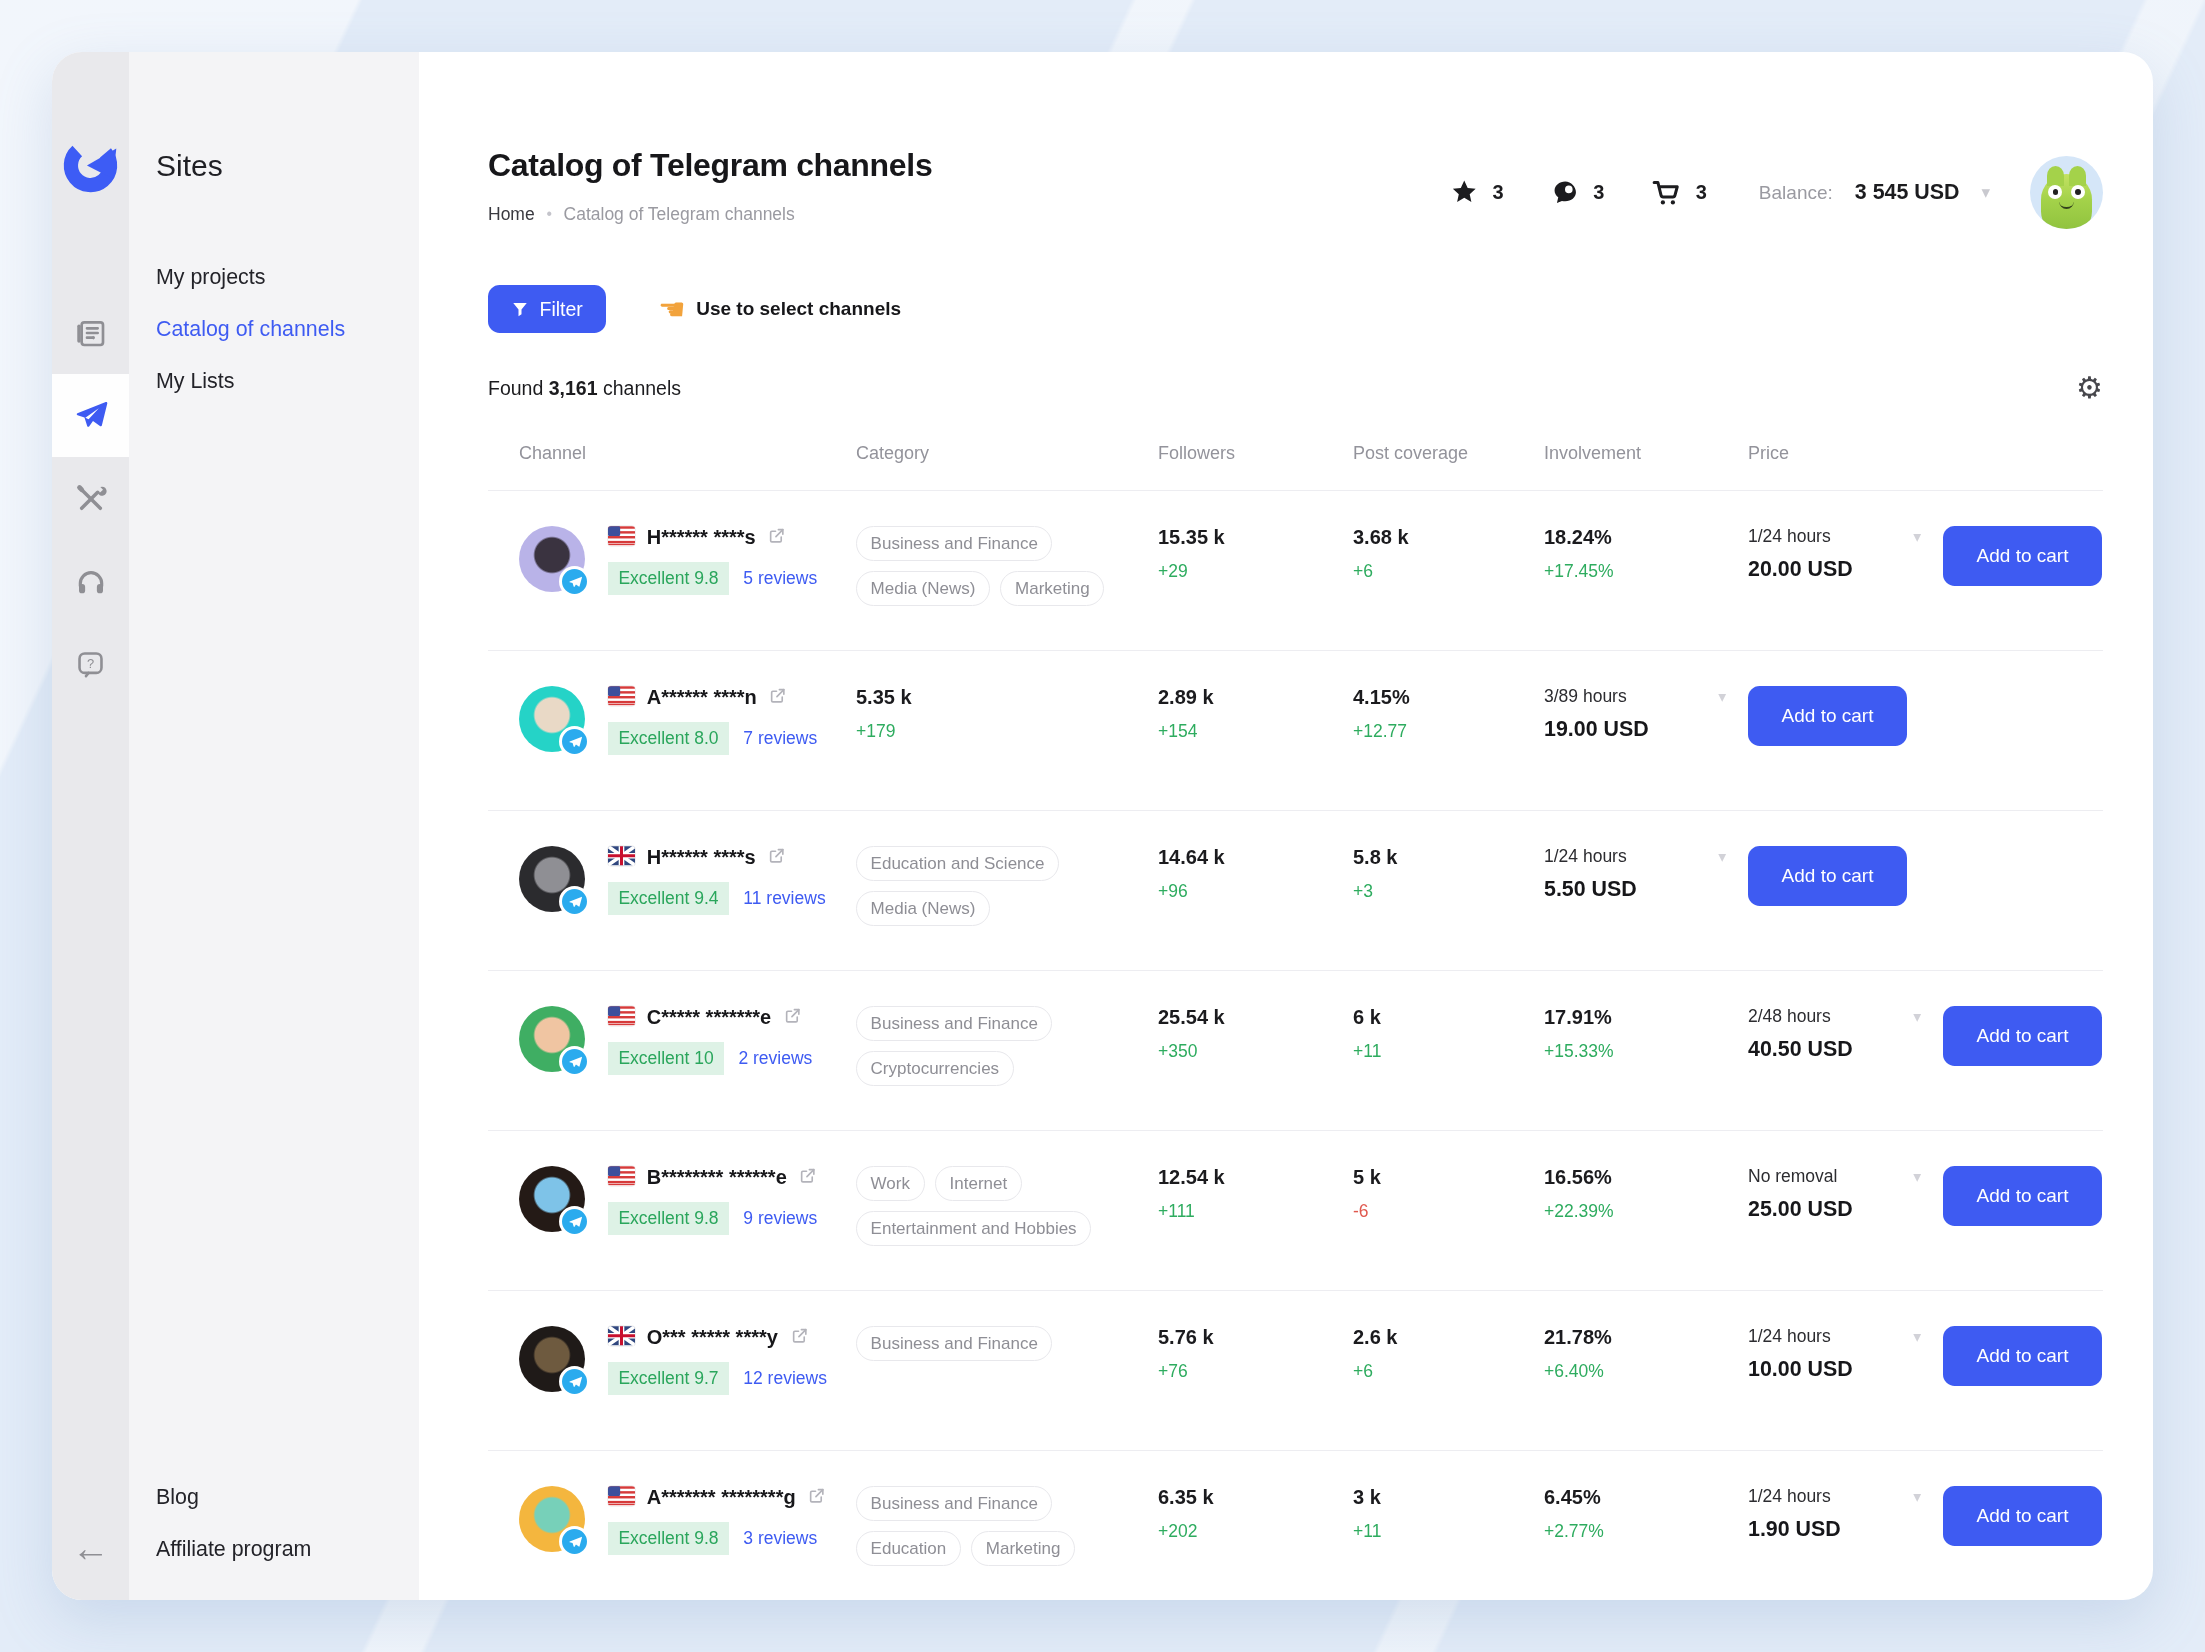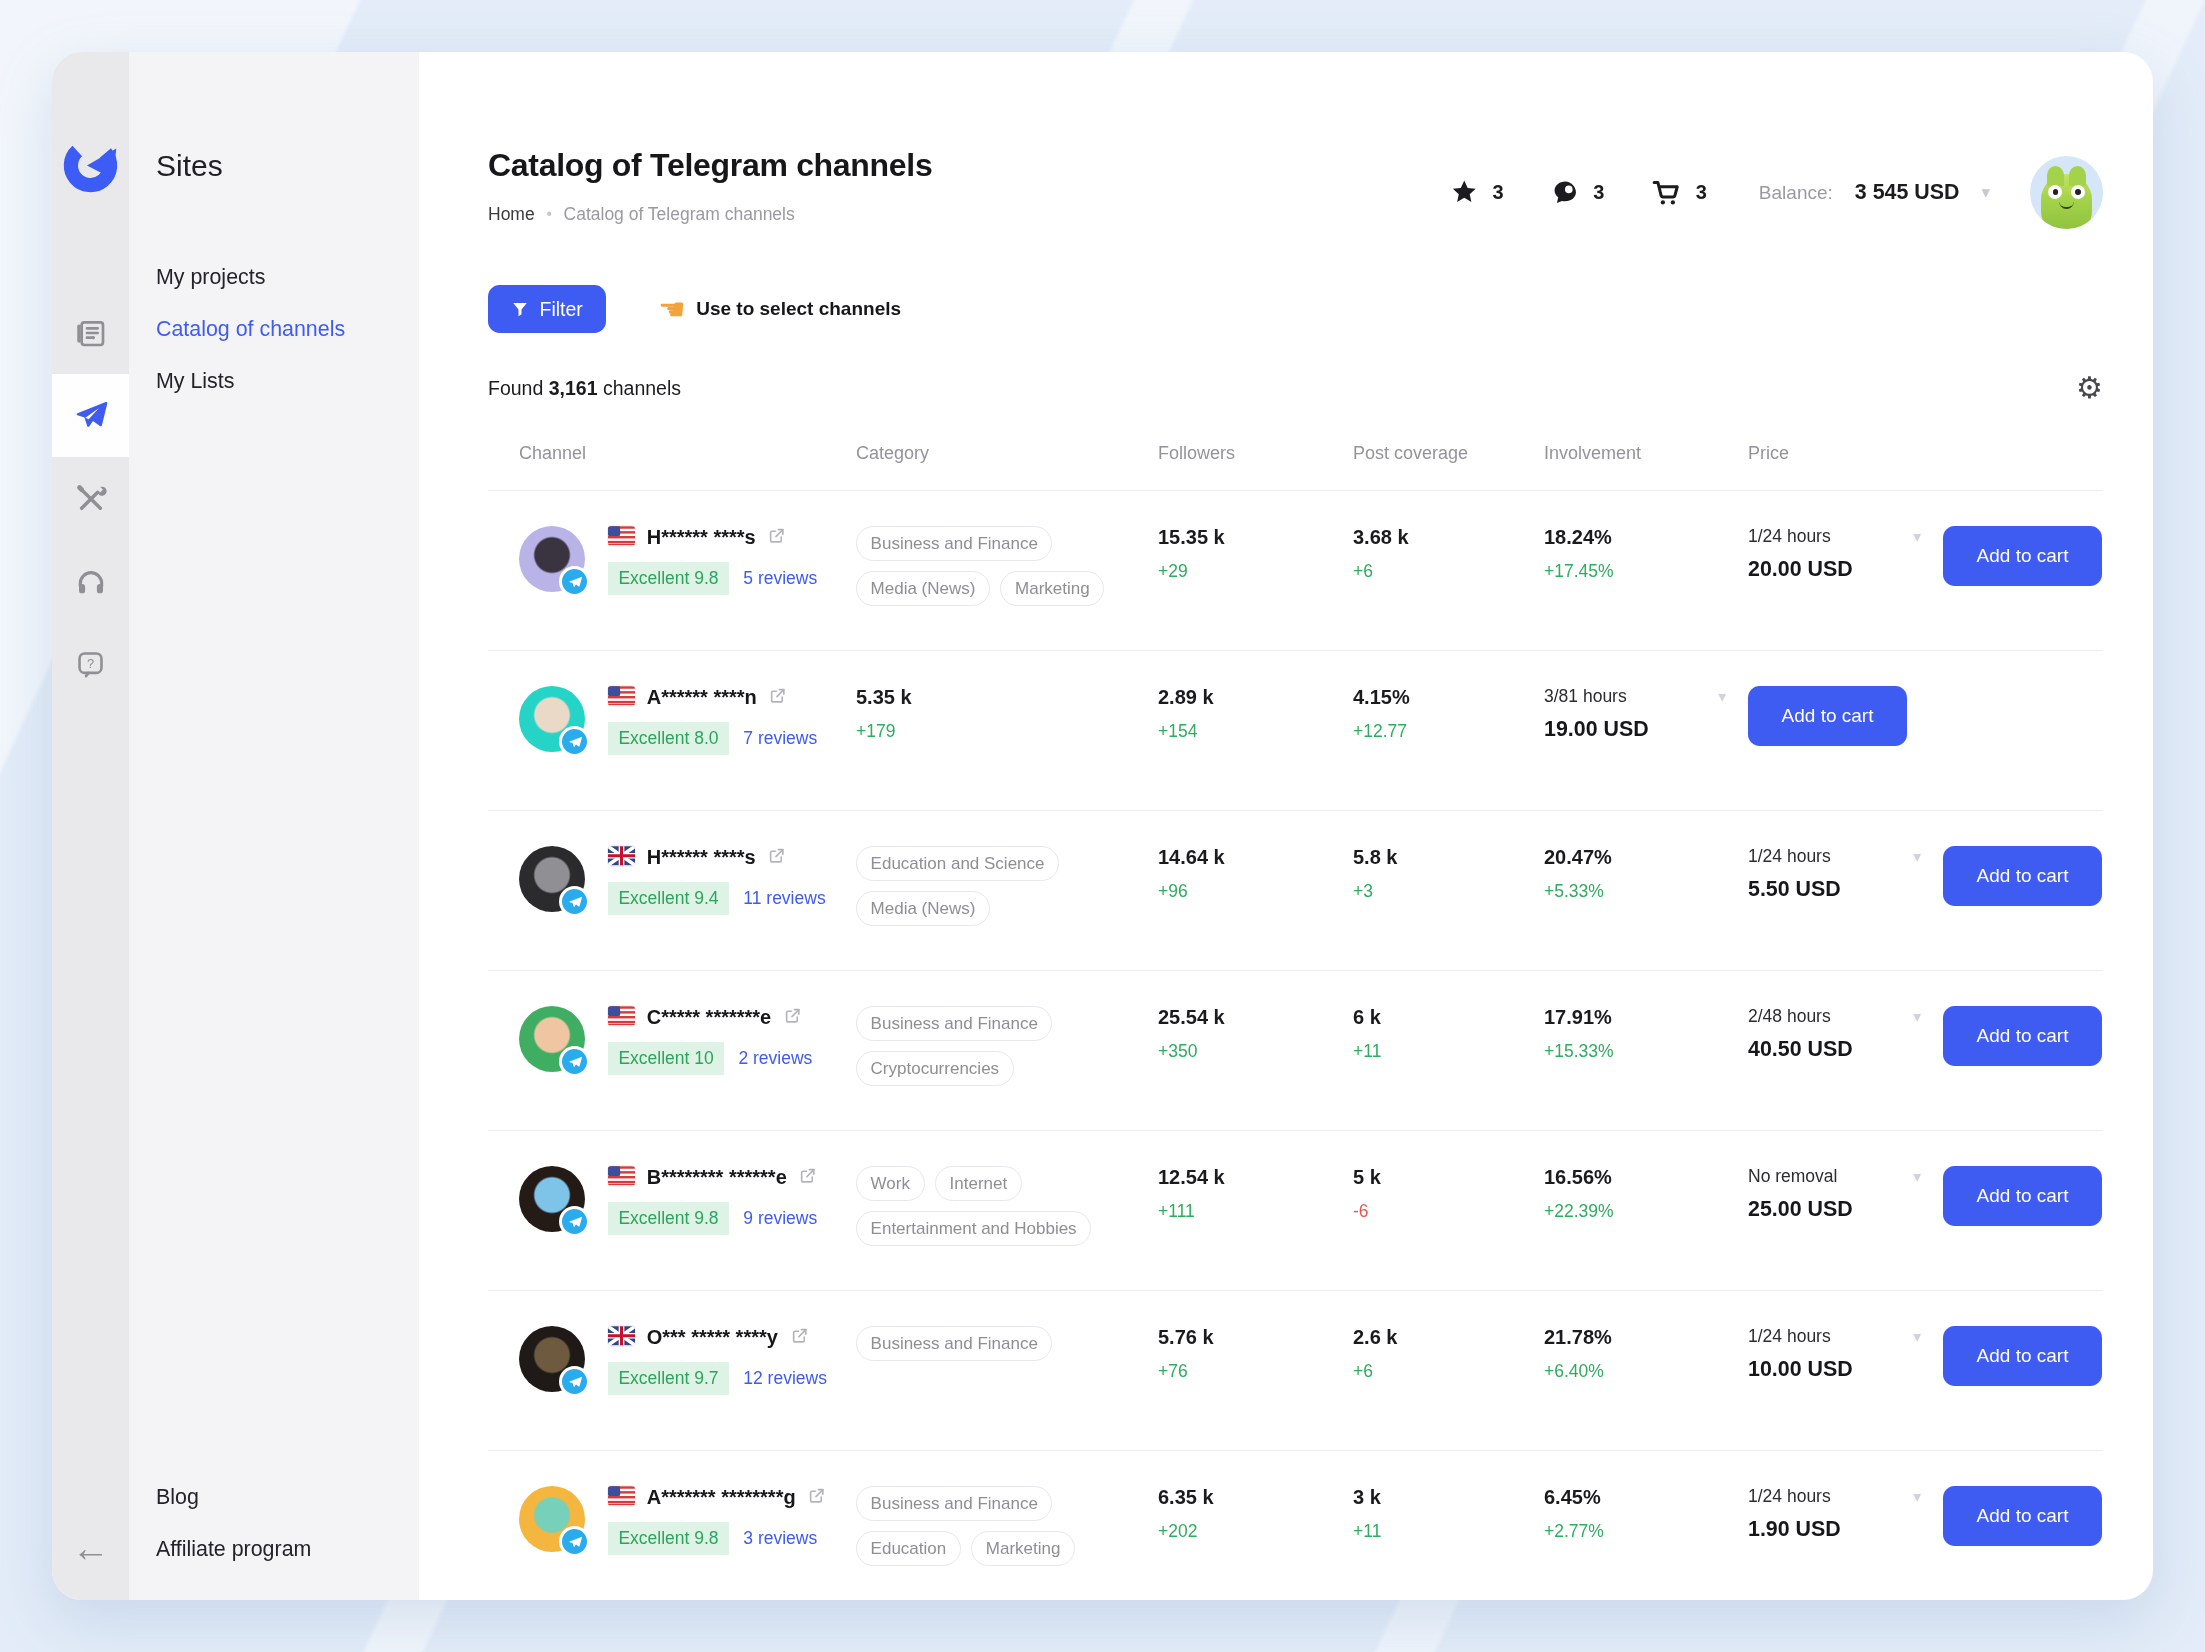--- a/index.html
+++ b/index.html
@@ -360,21 +360,21 @@
         <div class="metric">
           <b>2.89 k</b>
           <span class="delta">+154</span>
         </div>
         <div class="metric">
           <b>4.15%</b>
           <span class="delta">+12.77</span>
         </div>
         <div class="price-cell">
           <div class="price-term">
-            <span>3/81 hours</span>
+            <span>3/89 hours</span>
             <span class="caret">▾</span>
           </div>
           <b class="price-val">19.00 USD</b>
         </div>
         <div>
           <button class="add-btn">Add to cart</button>
         </div>
       </div>
 
       <div class="trow">
@@ -416,24 +416,20 @@
             <span class="chip">Education and Science</span>
             <span class="chip">Media (News)</span>
           </div>
         <div class="metric">
           <b>14.64 k</b>
           <span class="delta">+96</span>
         </div>
         <div class="metric">
           <b>5.8 k</b>
           <span class="delta">+3</span>
-        </div>
-        <div class="metric">
-          <b>20.47%</b>
-          <span class="delta">+5.33%</span>
         </div>
         <div class="price-cell">
           <div class="price-term">
             <span>1/24 hours</span>
             <span class="caret">▾</span>
           </div>
           <b class="price-val">5.50 USD</b>
         </div>
         <div>
           <button class="add-btn">Add to cart</button>

